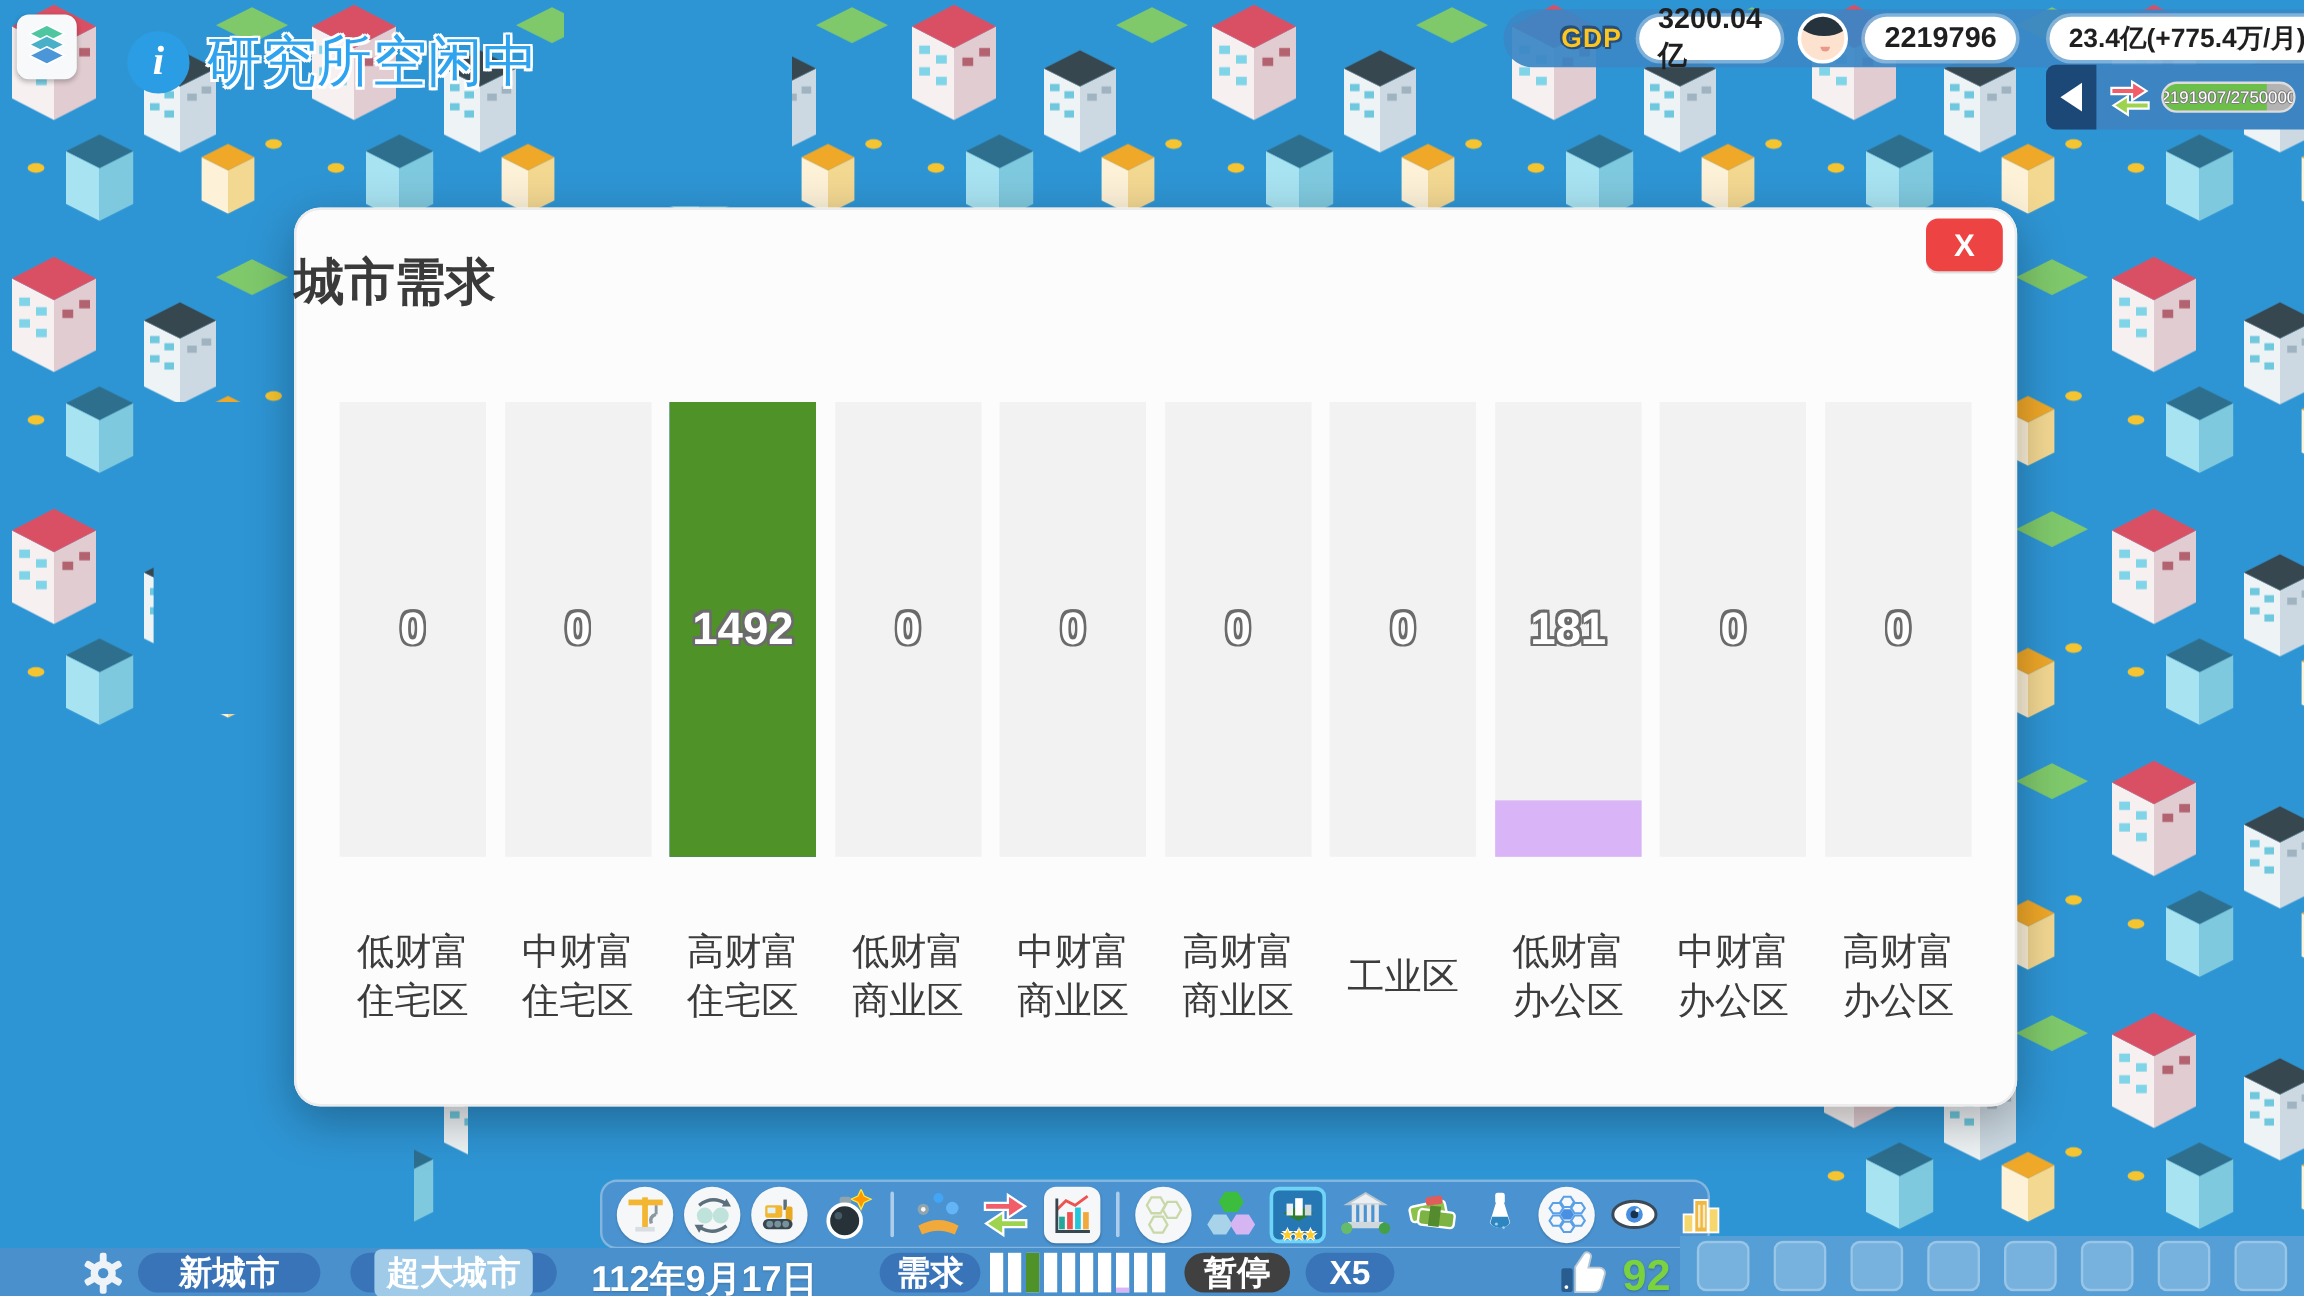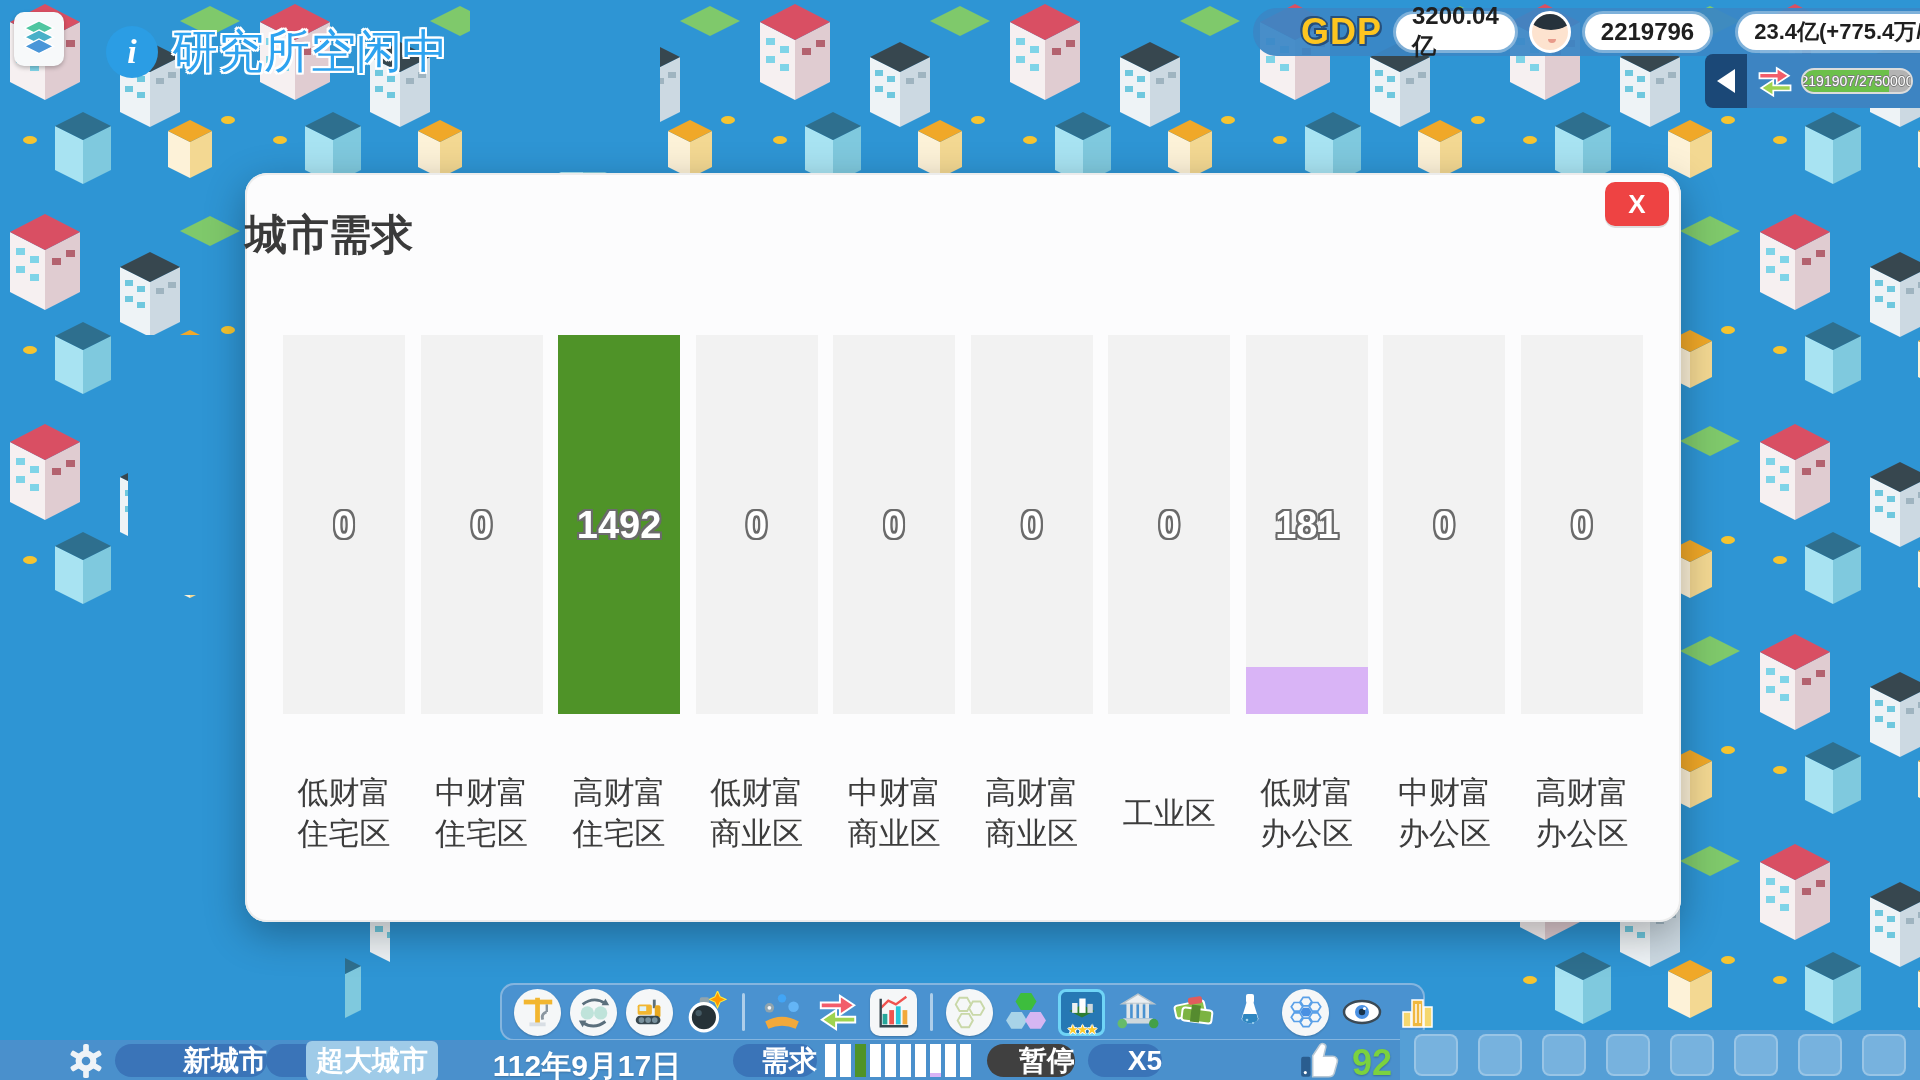--- a/index.html
+++ b/index.html
@@ -18,21 +18,21 @@
                  display:flex; align-items:center; justify-content:center; }
   .info-circle::after { content:"i"; font-family:"Liberation Serif",serif; font-style:italic; font-weight:bold;
                         font-size:34px; color:#fff; }
   .research-text { left:172px; top:82px; transform:translateY(-50%); font-size:46px; font-weight:normal; color:#2ea3f0;
                    top:52px; white-space:nowrap;
                    text-shadow:2px 0 #fff,-2px 0 #fff,0 2px #fff,0 -2px #fff,2px 2px #fff,-2px 2px #fff,2px -2px #fff,-2px -2px #fff; }
 
   
   .hud-band { left:1253px; top:8px; width:667px; height:48px; background:rgba(58,134,198,.93);
               border-radius:24px 0 0 24px; display:flex; align-items:center; gap:14px; padding-left:48px; }
-  .gdp-label { font-size:36px; font-weight:bold; color:#fdc520; letter-spacing:1px;
+  .gdp-label { font-size:22px; font-weight:bold; color:#fdc520; letter-spacing:1px;
                text-shadow:2px 0 #27507c,-2px 0 #27507c,0 2px #27507c,0 -2px #27507c,2px 2px #27507c,-2px -2px #27507c; }
   .hud-pill { background:#fff; border-radius:18px; height:36px; display:flex; align-items:center;
               padding:0 16px; font-weight:bold; color:#1f1f1f; box-shadow:0 0 0 3px rgba(255,255,255,.35); }
   .hud-pill.f24 { font-size:24px; } .hud-pill.f22 { font-size:22px; white-space:nowrap; }
   .person-icon { width:42px; height:42px; border-radius:50%; background:#fde3cf; border:3px solid #fff;
                  overflow:hidden; position:relative; flex:none; }
   .person-icon::before { content:""; position:absolute; left:-4px; top:-14px; width:46px; height:30px;
                          background:#26323c; border-radius:50%; }
   .person-icon::after { content:""; position:absolute; left:16px; bottom:7px; width:8px; height:4px;
                         background:#e89a8a; border-radius:0 0 8px 8px; }
@@ -78,21 +78,21 @@
   .tool-sq { background:#f5f7f8; border-radius:10px; box-shadow:0 1px 2px rgba(0,0,0,.2); }
   .tool-bluesq { background:#2678b4; border:3px solid #6fd4f6; border-radius:8px; position:relative; }
   .tool-divider { width:3px; height:38px; background:rgba(255,255,255,.55); border-radius:2px; flex:none; margin:0 4px; }
   .stars { position:absolute; left:0; right:0; bottom:-4px; text-align:center; font-size:13px; color:#ffca28;
            text-shadow:1px 0 #fff,-1px 0 #fff,0 1px #fff,0 -1px #fff; letter-spacing:-2px; }
 
   
   .bottombar { left:0; top:1040px; width:1920px; height:40px; background:#4a90cc; }
   .gear-btn { left:66px; top:1042px; width:40px; height:38px; display:flex; align-items:center; justify-content:center; cursor:pointer; }
   .pill { position:absolute; top:1044px; height:33px; border-radius:17px; display:flex; align-items:center;
-          justify-content:flex-end; font-weight:bold; color:#fff; cursor:pointer; }
+          justify-content:center; font-weight:bold; color:#fff; cursor:pointer; }
   .pill-dark { background:#3a74b8; }
   .pill-light { background:#404040; }
   .pill-inner { background:#9fcbe8; border-radius:6px; padding:1px 10px; }
   .date-text { left:462px; top:1046px; width:250px; text-align:center; font-size:30px; font-weight:bold; color:#fff;
                text-shadow:0 1px 2px rgba(0,0,0,.2); white-space:nowrap; }
   .equalizer { left:825px; top:1044px; height:33px; display:flex; gap:4px; align-items:stretch; }
   .eq-bar { position:relative; width:11px; background:#fff; }
   .eq-fill { position:absolute; left:0; right:0; bottom:0; }
   .likes-value { left:1352px; top:1042px; font-size:36px; font-weight:bold; color:#7bd23f;
                  text-shadow:0 1px 2px rgba(0,0,0,.25); }
@@ -468,21 +468,21 @@
       <rect x="17" y="2" width="6" height="36" rx="2" transform="rotate(60 20 20)"></rect>
       <rect x="17" y="2" width="6" height="36" rx="2" transform="rotate(120 20 20)"></rect>
       <circle cx="20" cy="20" r="11"></circle>
     </g>
     <circle cx="20" cy="20" r="4.5" fill="#4a90cc"></circle>
   </svg>
 </div>
 <div class="pill pill-dark f28" style="left:115px; width:152px;">
   <span>新城市</span>
 </div>
-<div class="pill pill-dark f28" style="left:266px; width:172px;">
+<div class="pill pill-dark f28" style="left:292px; width:172px;">
   <span class="pill-inner">超大城市</span>
 </div>
 <div class="abs date-text">112年9月17日</div>
 <div class="pill pill-dark f28" style="left:733px; width:84px;">
   <span>需求</span>
 </div>
 <div class="abs equalizer" id="equalizer">
     <div class="eq-bar"></div>
     <div class="eq-bar"></div>
     <div class="eq-bar">

